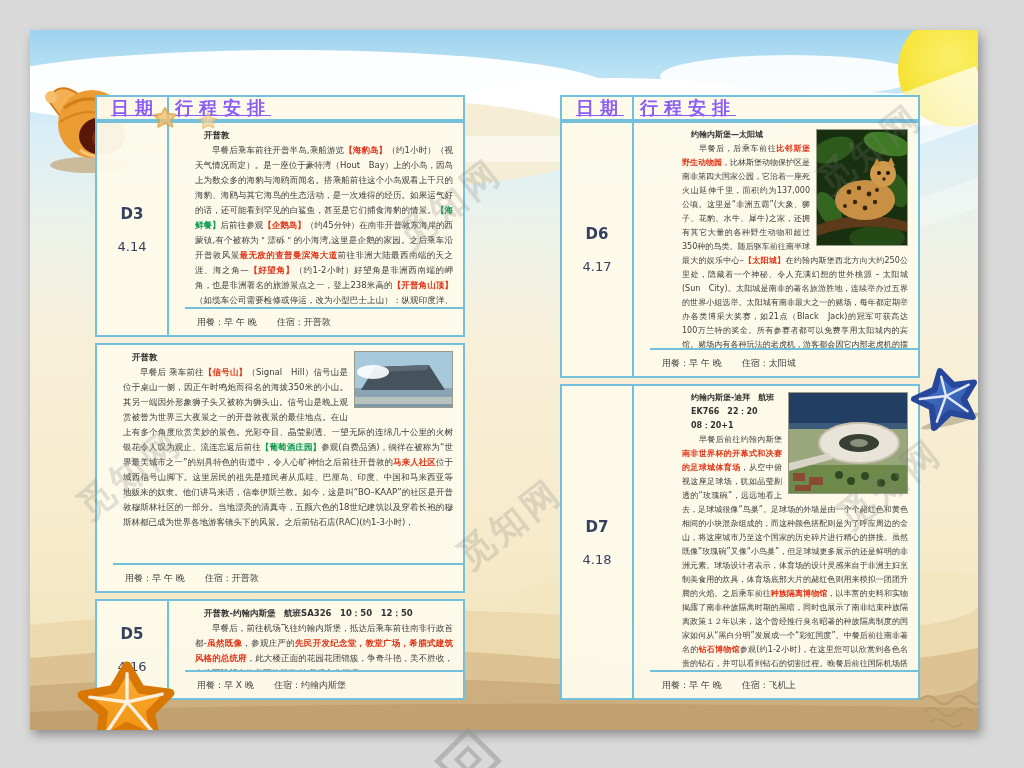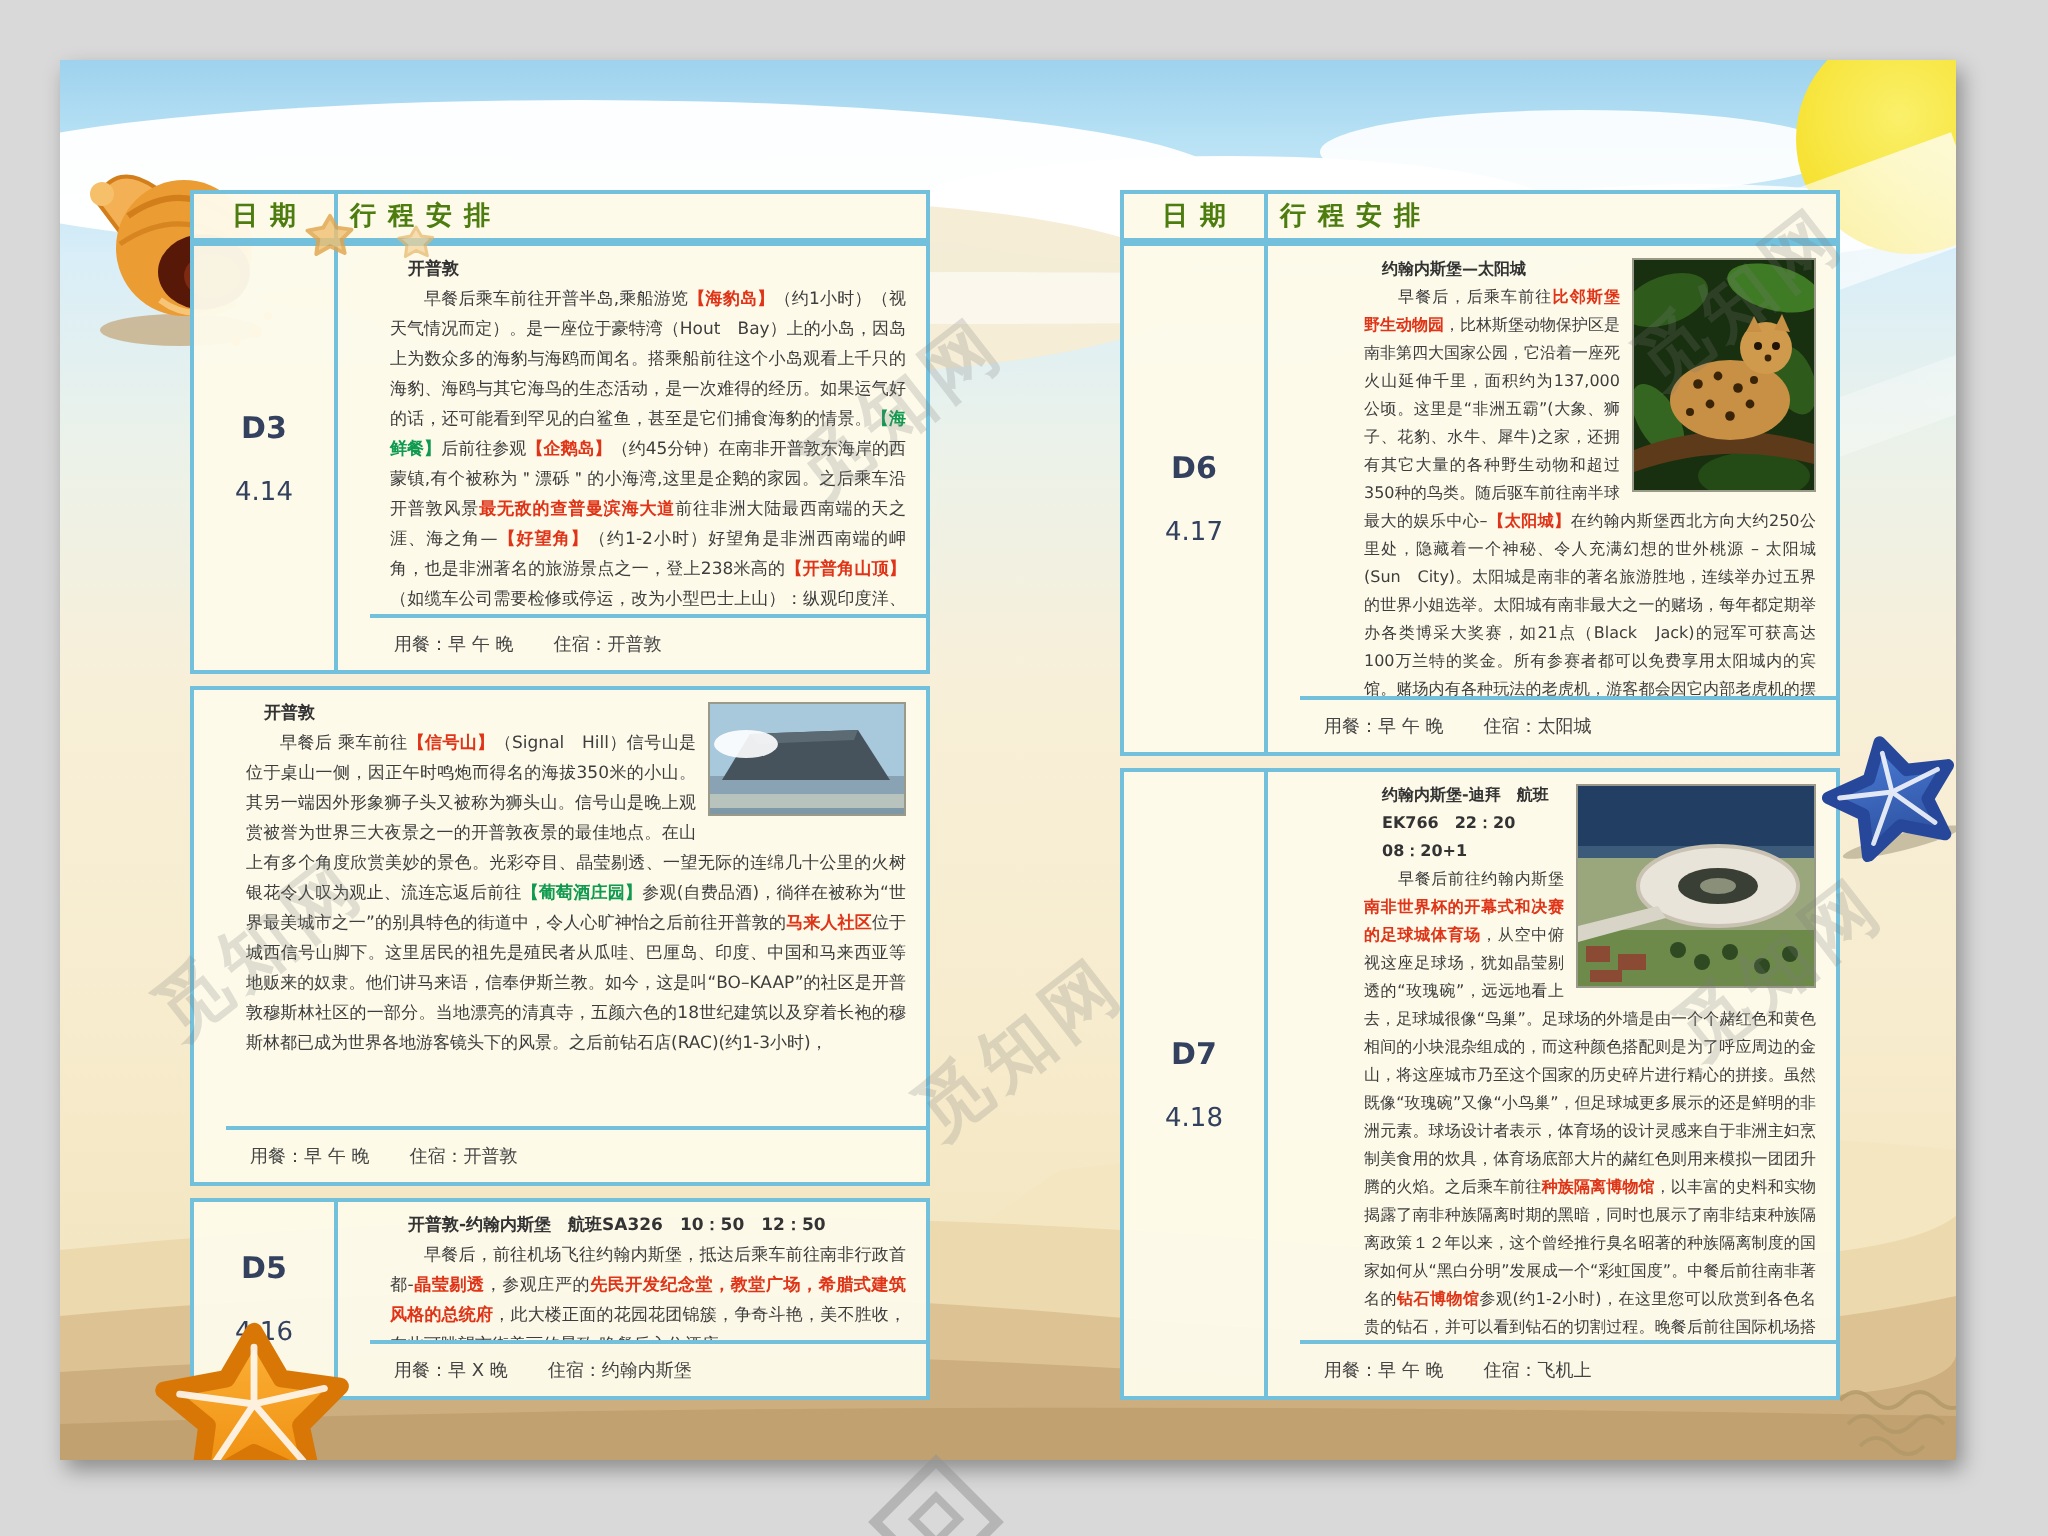--- a/index.html
+++ b/index.html
@@ -31,21 +31,21 @@
       background:linear-gradient(to left,rgba(255,255,255,.8),rgba(255,255,255,0) 75%);}
   .sand{position:absolute;left:0;bottom:0;width:948px;height:180px;}
 
   
   .blk{
     position:absolute;box-sizing:border-box;display:flex;
     background:rgba(253,250,233,.97);border:2px solid #72c0dc;z-index:4;
   }
   .hdr-date{width:70px;border-right:2px solid #72c0dc;display:flex;align-items:center;justify-content:center;}
   .hdr-plan{flex:1;display:flex;align-items:center;justify-content:flex-start;}
-  .hdr-txt{color:#4d7c0f;font-weight:bold;font-size:13px;letter-spacing:6px;text-indent:6px;}
+  .hdr-txt{color:#8b5cf6;font-weight:bold;font-size:18px;letter-spacing:6px;text-indent:6px;text-decoration:underline;}
   .date-cell{width:70px;border-right:2px solid #72c0dc;display:flex;flex-direction:column;align-items:center;justify-content:center;}
   .dnum{font-size:15px;font-weight:bold;color:#33415f;}
   .ddate{font-size:13px;color:#33415f;margin-top:16px;}
   .content-col{flex:1;display:flex;flex-direction:column;min-width:0;margin-left:16px;}
   .desc{flex:1;padding:5px 10px 2px 10px;color:#3d3d3d;overflow:hidden;}
   .lt .desc{font-size:8.5px;line-height:15px;}
   .rt .desc{font-size:8px;line-height:14px;padding-left:32px;}
   .dtitle{font-weight:bold;margin-left:9px;color:#333;}
   .para{text-indent:17px;text-align:justify;}
   .hl-red{color:#e03418;font-weight:bold;}
@@ -216,21 +216,21 @@
   </div>
 
   <div class="blk lt" style="left:65px;top:569px;width:370px;height:101px">
     <div class="date-cell">
       <div class="dnum">D5</div>
       <div class="ddate">4.16</div>
     </div>
     <div class="content-col">
       <div class="desc">
         <div class="dtitle">开普敦-约翰内斯堡　航班SA326　10：50　12：50</div>
-        <div class="para"><span>早餐后，前往机场飞往约翰内斯堡，抵达后乘车前往南非行政首都-</span><span class="hl-red">晶莹剔透</span><span>，参观庄严的</span><span class="hl-red">先民开发纪念堂，教堂广场，希腊式建筑风格的总统府</span><span>，此大楼正面的花园花团锦簇，争奇斗艳，美不胜收，在此可眺望市街美丽的景致,晚餐后入住酒店</span></div>
+        <div class="para"><span>早餐后，前往机场飞往约翰内斯堡，抵达后乘车前往南非行政首都-</span><span class="hl-red">虽然既像</span><span>，参观庄严的</span><span class="hl-red">先民开发纪念堂，教堂广场，希腊式建筑风格的总统府</span><span>，此大楼正面的花园花团锦簇，争奇斗艳，美不胜收，在此可眺望市街美丽的景致,晚餐后入住酒店</span></div>
       </div>
       <div class="meal">
         <span>用餐：早 X 晚</span>
         <span>住宿：约翰内斯堡</span>
       </div>
     </div>
   </div>
 
   <div class="blk rt" style="left:530px;top:65px;width:360px;height:26px">
     <div class="hdr-date">

